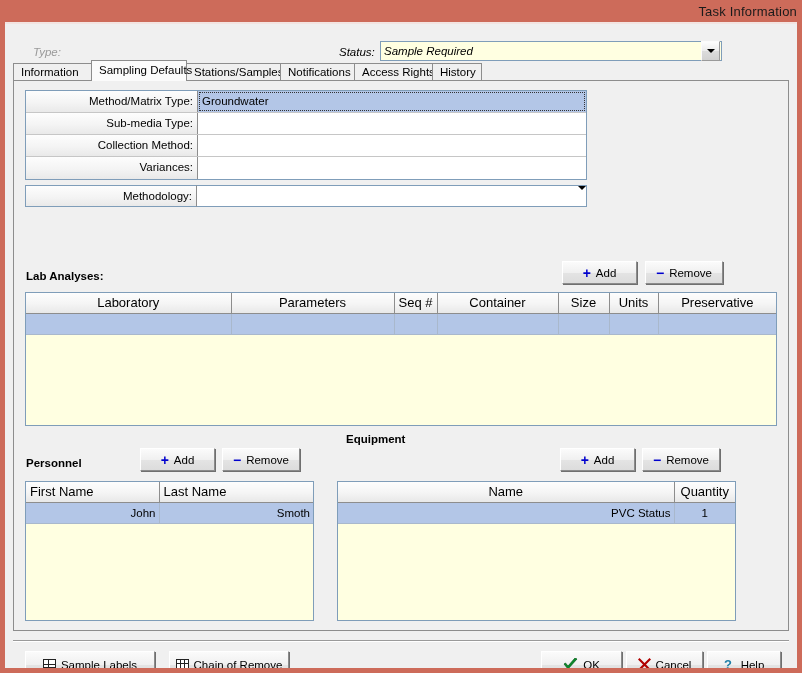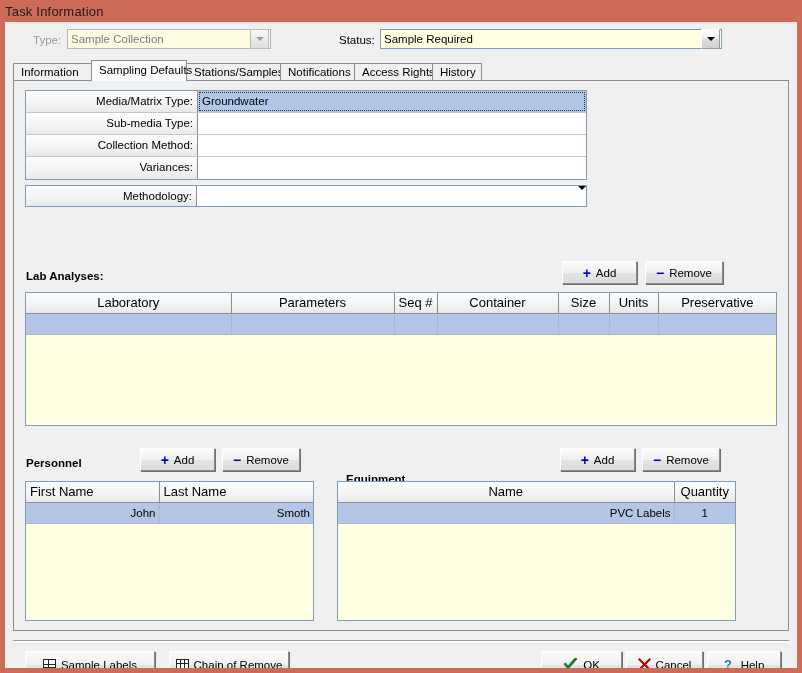--- a/index.html
+++ b/index.html
@@ -26,42 +26,43 @@
   }
 
   
   .titlebar {
     height: 22px;
     background: #cd6b5a;
     color: #1a1a1a;
     font-size: 13px;
     display: flex;
     align-items: center;
-    justify-content: flex-start;
+    justify-content: flex-end;
     letter-spacing: .2px;
   }
   .titlebar-sep {
     height: 2px;
     background: #f3e4e1;
   }
 
   
   .client {
     position: relative;
     height: 644px;
     background: #f0f0f0;
     padding: 0;
   }
 
   
   .toprow {
     position: absolute;
-    left: 0; top: 0;
+    left: 0; top: 12px;
     width: 792px;
     height: 30px;
+    font-style: italic;
   }
   .lbl {
     position: absolute;
     font-size: 11.5px;
     line-height: 14px;
     color: #000;
   }
   .lbl.disabled { color: #9a9a9a; }
 
   .combo {
@@ -368,26 +369,20 @@
 
   <div class="titlebar">
     <span>Task Information</span>
   </div>
   <div class="titlebar-sep"></div>
 
   <div class="client">
 
     <div class="toprow">
       <span class="lbl disabled" style="left:28px; top:9px;">Type:</span>
-      <div class="combo disabled" style="left:62px; top:5px; width:204px;">
-        <span class="val">Sample Collection</span>
-        <span class="arrowbtn">
-            <i class="tri-down"></i>
-          </span>
-      </div>
 
       <span class="lbl" style="left:334px; top:9px;">Status:</span>
       <div class="combo" style="left:375px; top:5px; width:342px;">
         <span class="val">Sample Required</span>
         <span class="arrowbtn">
             <i class="tri-down"></i>
           </span>
       </div>
     </div>
 
@@ -397,21 +392,21 @@
       <div class="tab" style="left:173px; width:95px;">Stations/Samples</div>
       <div class="tab" style="left:267px; width:75px;">Notifications</div>
       <div class="tab" style="left:341px; width:79px;">Access Rights</div>
       <div class="tab" style="left:419px; width:50px;">History</div>
     </div>
 
     <div class="tabpanel">
 
       <div class="fieldgrid" style="left:11px; top:9px; width:562px; height:90px;">
         <div class="frow selected">
-          <div class="fname">Media/Matrix Type:</div>
+          <div class="fname">Method/Matrix Type:</div>
           <div class="fval">Groundwater</div>
         </div>
         <div class="frow">
           <div class="fname">Sub-media Type:</div>
           <div class="fval"></div>
         </div>
         <div class="frow">
           <div class="fname">Collection Method:</div>
         </div>
         <div class="frow">
@@ -501,21 +496,21 @@
           </thead>
           <tbody>
             <tr class="selrow">
               <td class="leftpad">John</td>
               <td class="leftpad">Smoth</td>
             </tr>
           </tbody>
         </table>
       </div>
 
-      <div class="sectionlabel" style="left:332px; top:392px;">Equipment</div>
+      <div class="sectionlabel" style="left:332px; top:352px;">Equipment</div>
 
       <div class="btn" style="left:546px; top:367px; width:75px; height:23px;">
         <span class="plus">+</span>
         <span>Add</span>
       </div>
       <div class="btn" style="left:628px; top:367px; width:78px; height:23px;">
         <span class="minus">−</span>
         <span>Remove</span>
       </div>
 
@@ -526,21 +521,21 @@
               <col style="width:61px">
             </colgroup>
           <thead>
             <tr>
               <th>Name</th>
               <th>Quantity</th>
             </tr>
           </thead>
           <tbody>
             <tr class="selrow">
-              <td class="leftpad">PVC Labels</td>
+              <td class="leftpad">PVC Status</td>
               <td class="whitecell">1</td>
             </tr>
           </tbody>
         </table>
       </div>
 
     </div>
 
     <div class="bottomdiv"></div>
 

